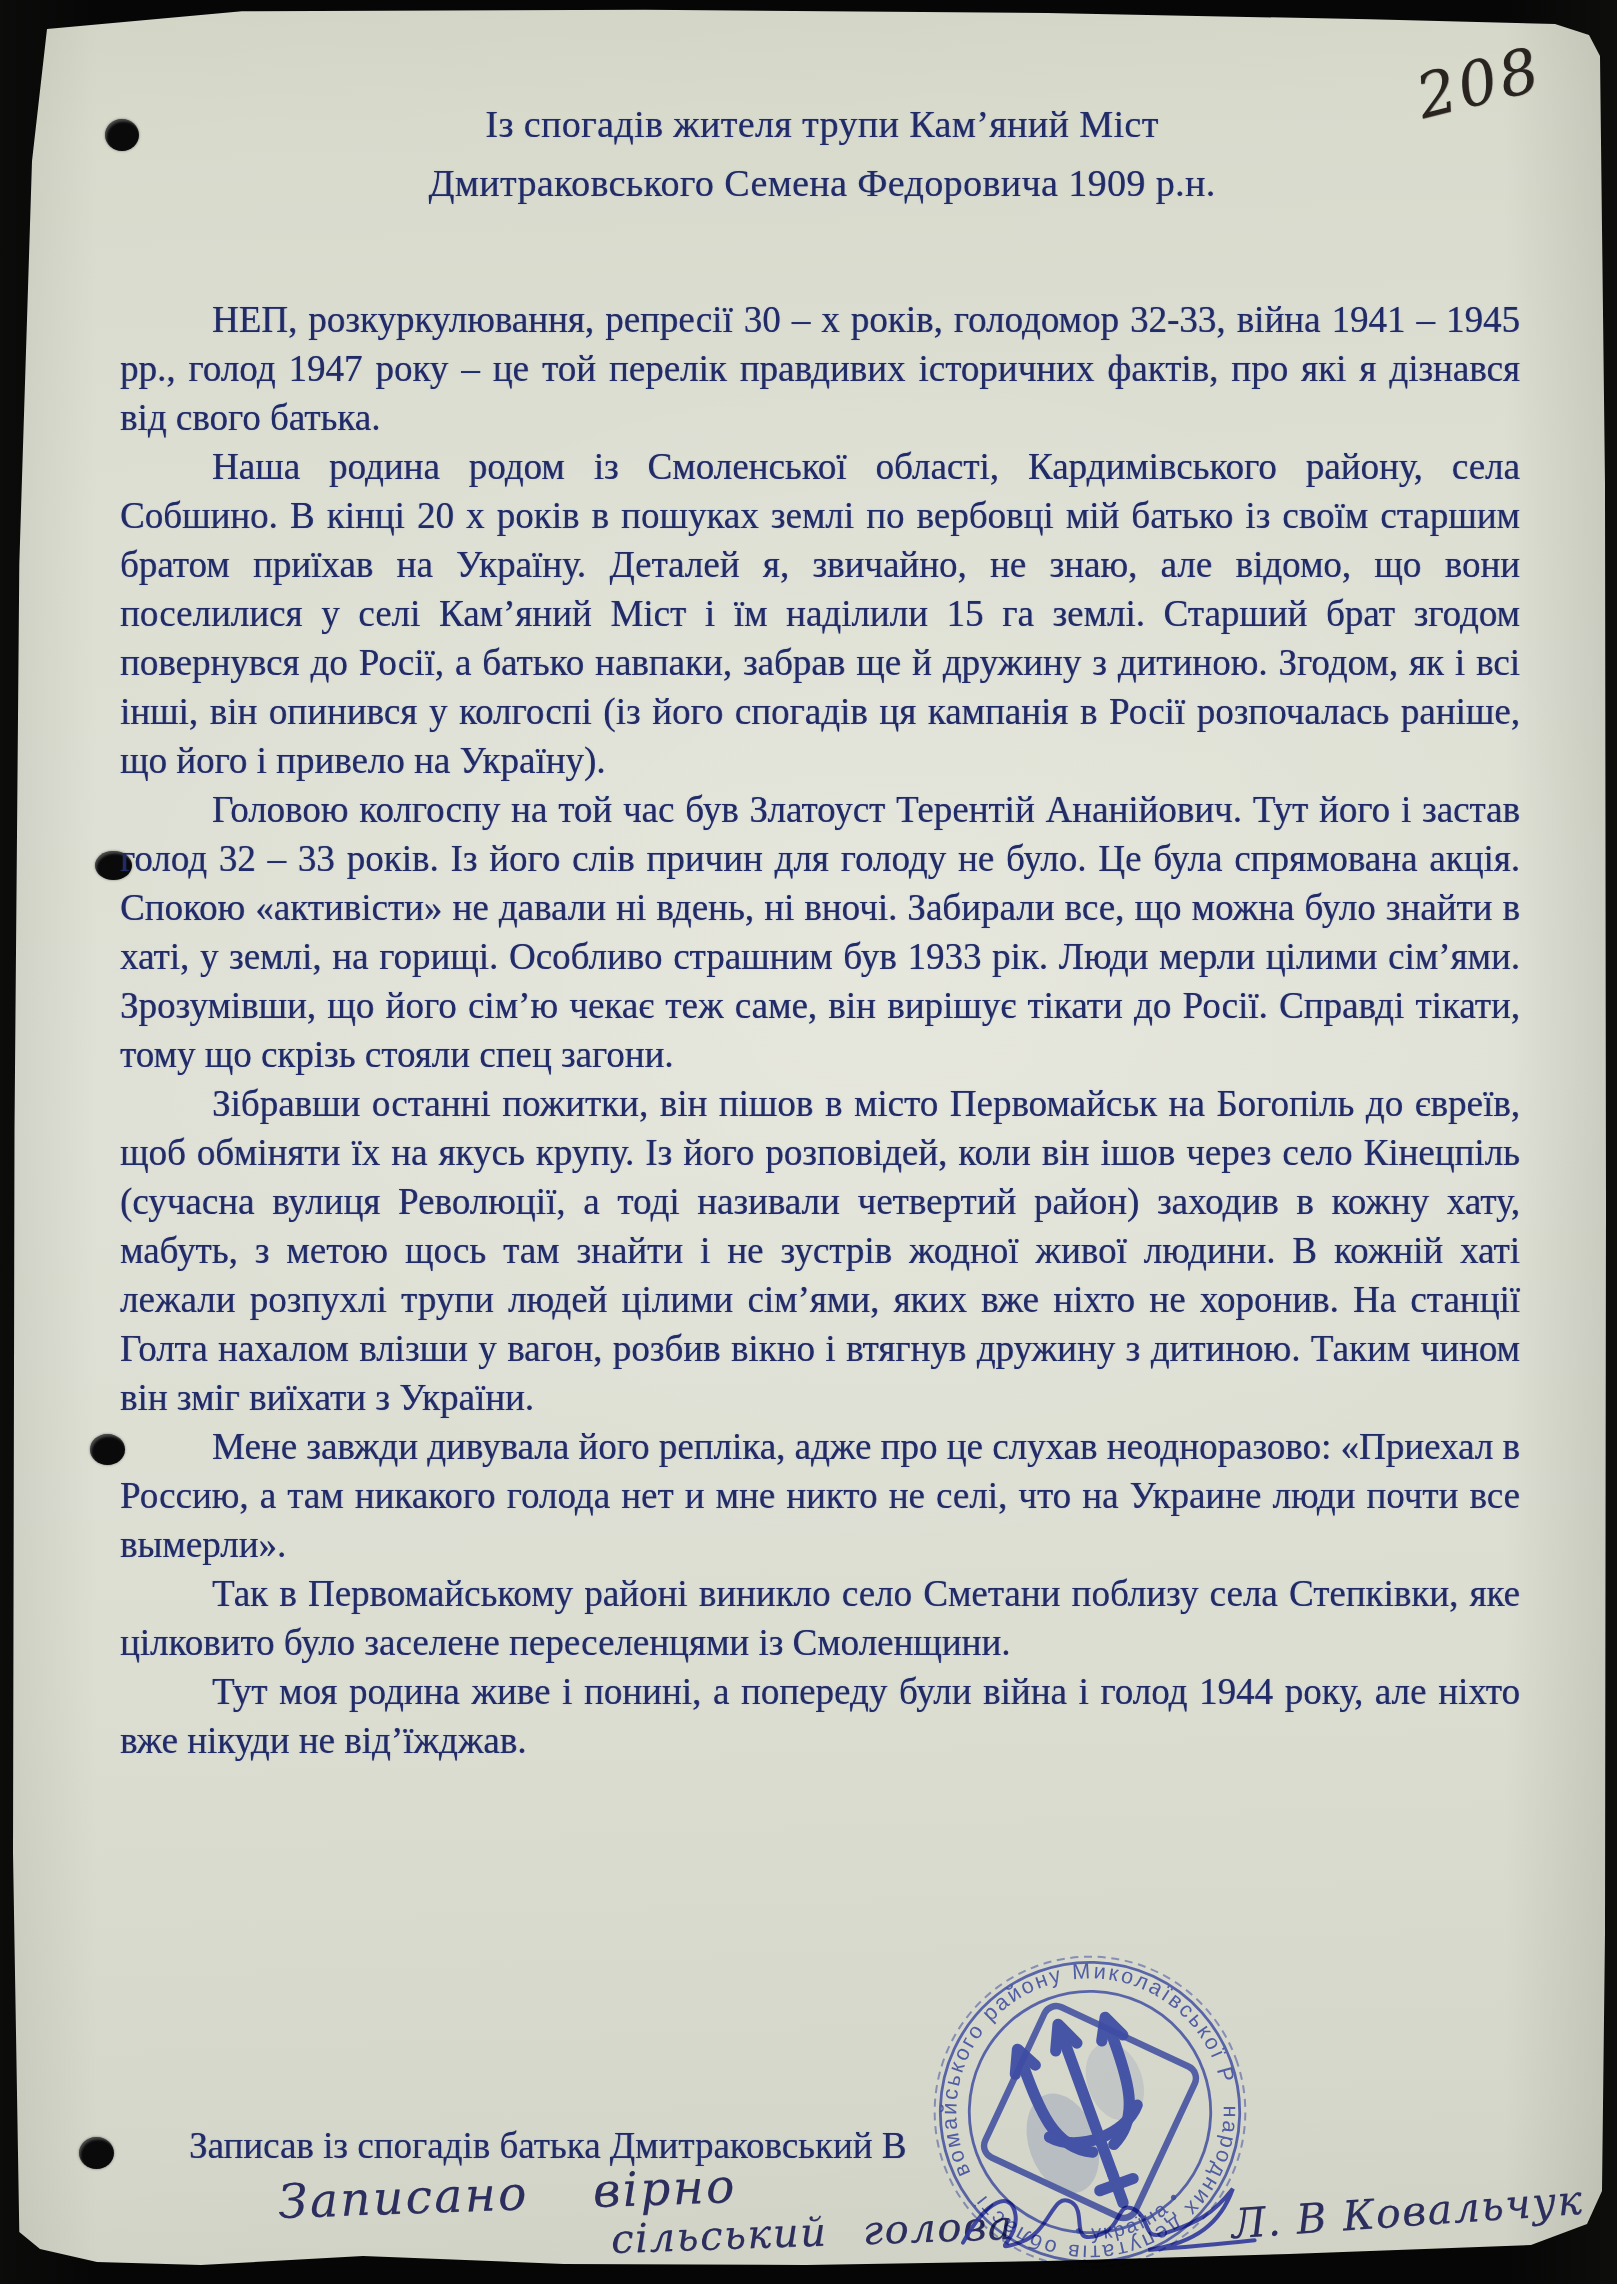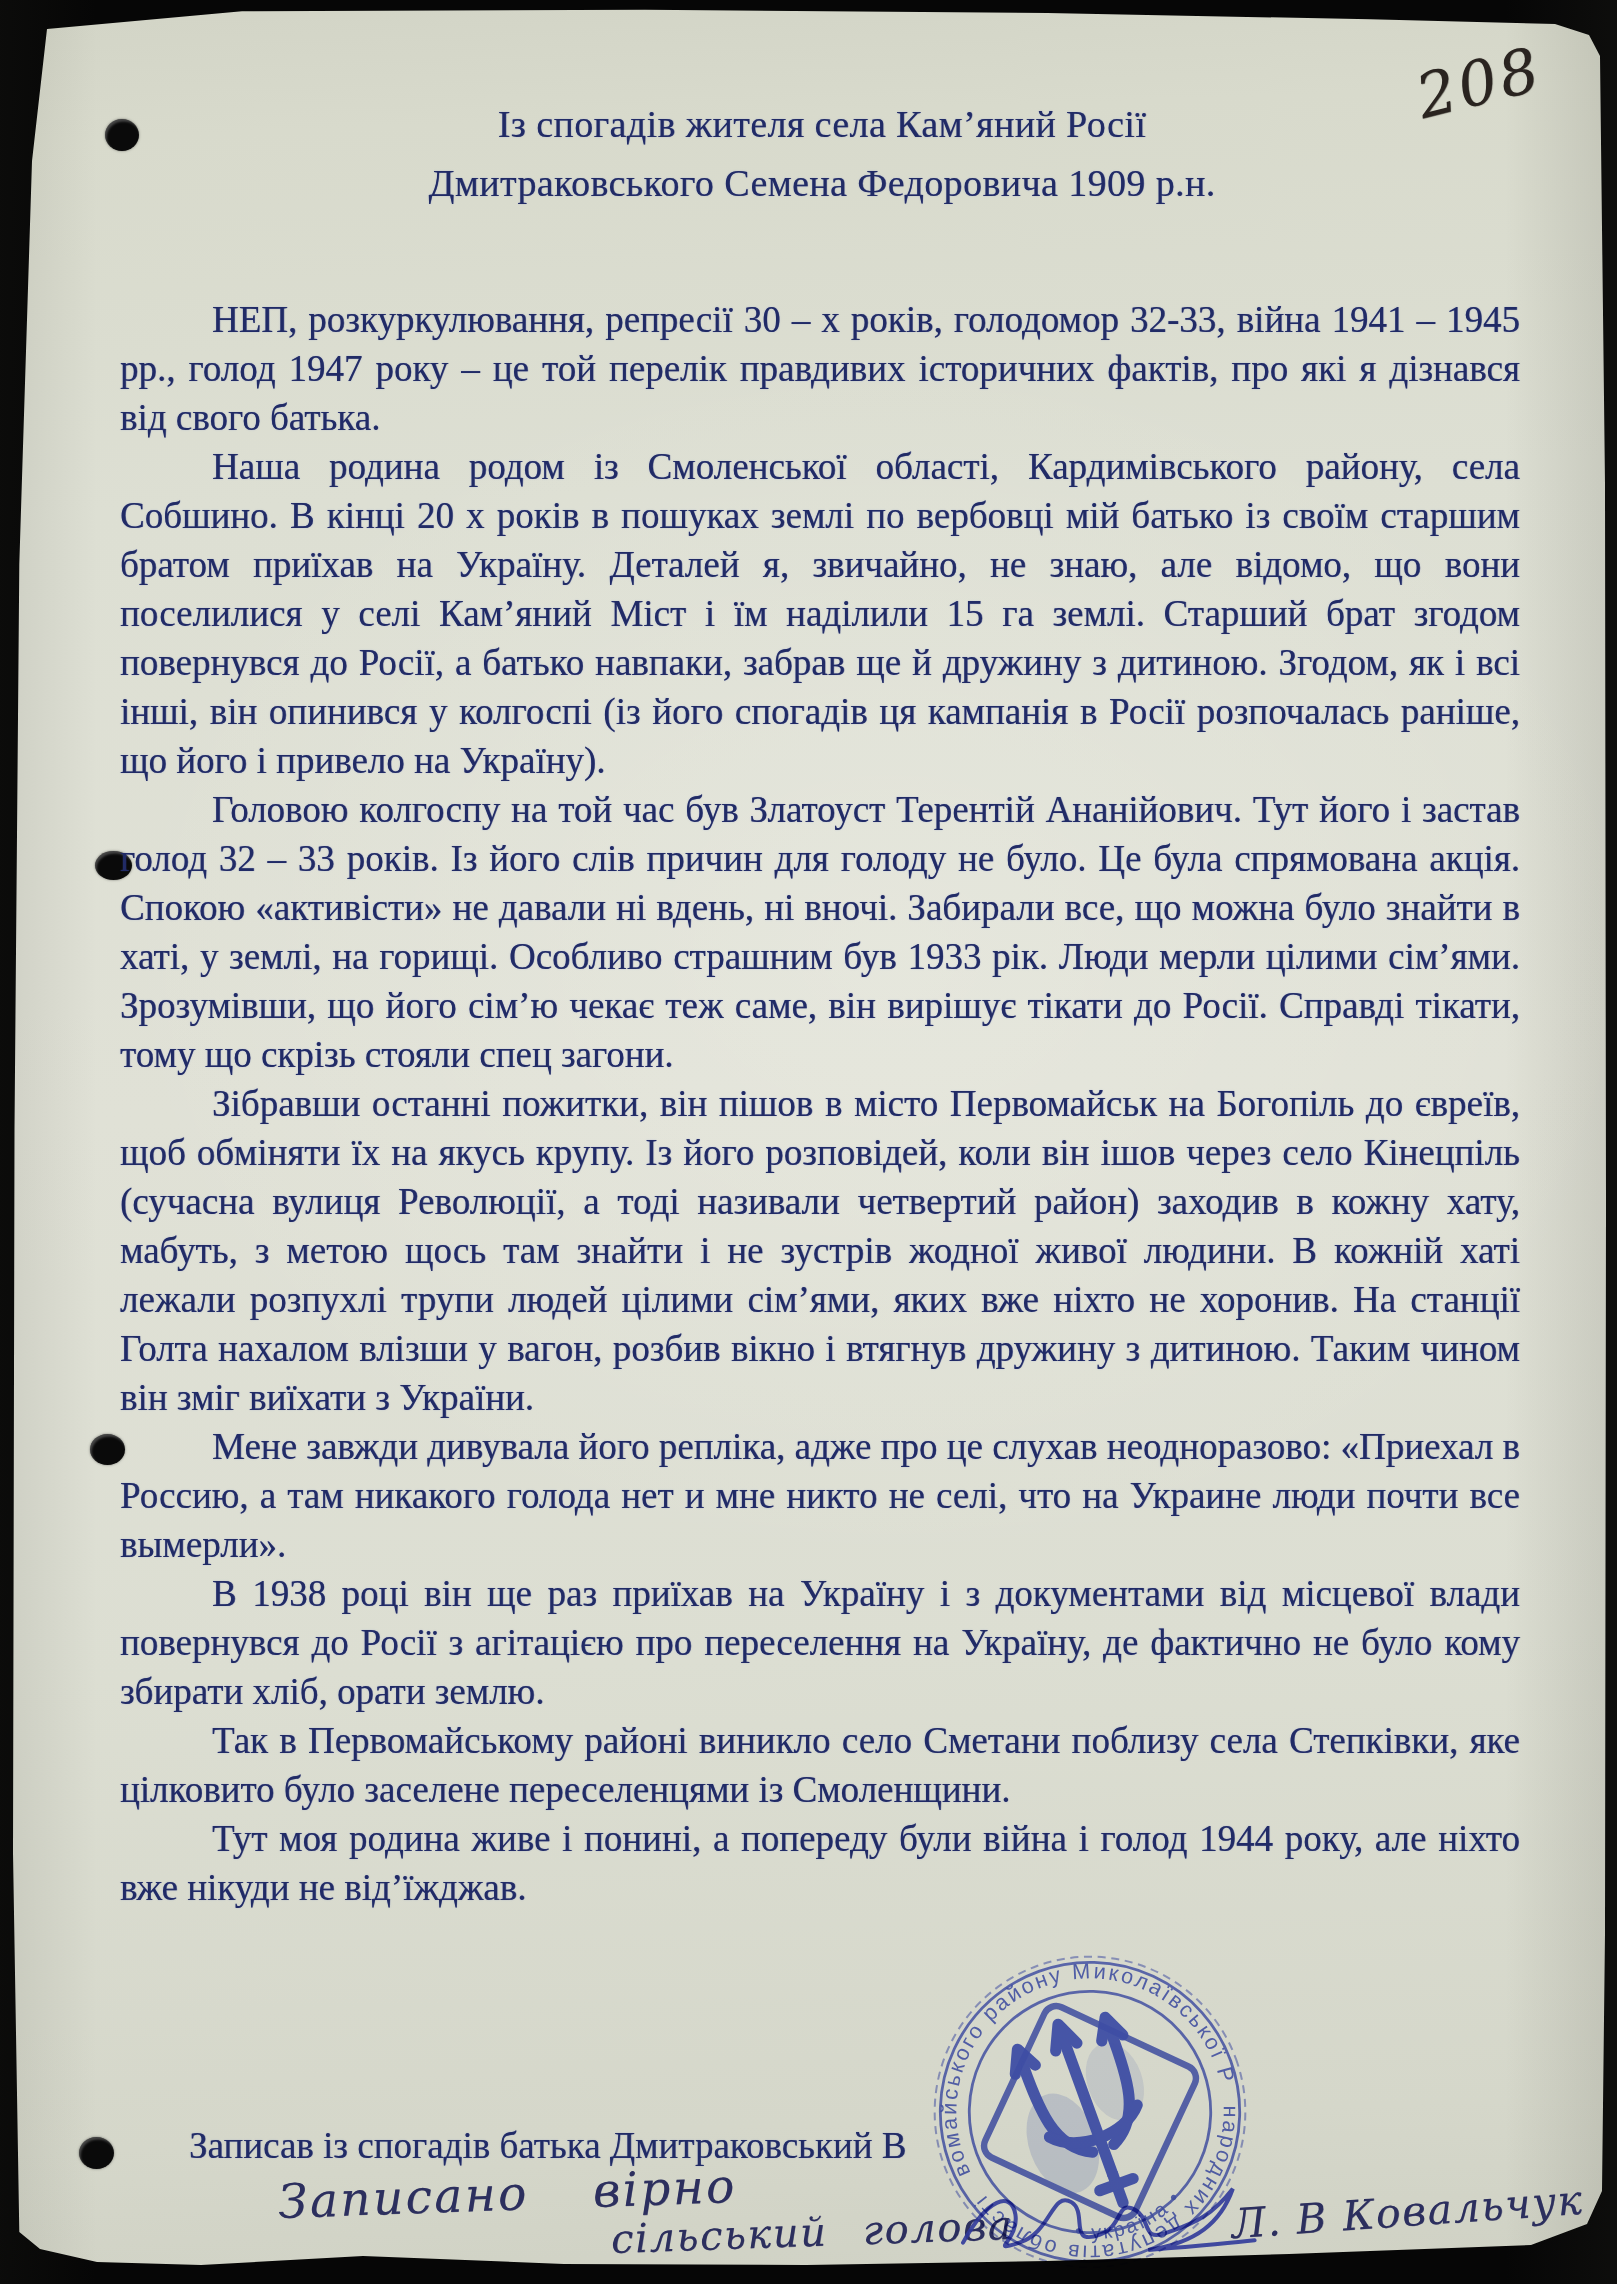--- a/index.html
+++ b/index.html
@@ -53,31 +53,30 @@
   <div class="shade"></div>
 
   <div class="hole" style="left:105px;top:119px;width:34px;height:32px;"></div>
   <div class="hole" style="left:95px;top:851px;width:37px;height:29px;"></div>
   <div class="hole" style="left:90px;top:1434px;width:35px;height:31px;"></div>
   <div class="hole" style="left:79px;top:2137px;width:35px;height:32px;"></div>
 
   <div class="pagenum">208</div>
 
   <div class="title-block typed">
-    <div>Із спогадів жителя села Кам’яний Росії</div>
+    <div>Із спогадів жителя трупи Кам’яний Міст</div>
     <div>Дмитраковського Семена Федоровича 1909 р.н.</div>
   </div>
 
   <div class="body-block typed">
     <p>НЕП, розкуркулювання, репресії 30 – х років, голодомор 32-33, війна 1941 – 1945 рр., голод 1947 року – це той перелік правдивих історичних фактів, про які я дізнався від свого батька.</p>
     <p>Наша родина родом із Смоленської області, Кардимівського району, села Собшино. В кінці 20 х років в пошуках землі по вербовці мій батько із своїм старшим братом приїхав на Україну. Деталей я, звичайно, не знаю, але відомо, що вони поселилися у селі Кам’яний Міст і їм наділили 15 га землі. Старший брат згодом повернувся до Росії, а батько навпаки, забрав ще й дружину з дитиною. Згодом, як і всі інші, він опинився у колгоспі (із його спогадів ця кампанія в Росії розпочалась раніше, що його і привело на Україну).</p>
     <p>Головою колгоспу на той час був Златоуст Терентій Ананійович. Тут його і застав голод 32 – 33 років. Із його слів причин для голоду не було. Це була спрямована акція. Спокою «активісти» не давали ні вдень, ні вночі. Забирали все, що можна було знайти в хаті, у землі, на горищі. Особливо страшним був 1933 рік. Люди мерли цілими сім’ями. Зрозумівши, що його сім’ю чекає теж саме, він вирішує тікати до Росії. Справді тікати, тому що скрізь стояли спец загони.</p>
     <p>Зібравши останні пожитки, він пішов в місто Первомайськ на Богопіль до євреїв, щоб обміняти їх на якусь крупу. Із його розповідей, коли він ішов через село Кінецпіль (сучасна вулиця Революції, а тоді називали четвертий район) заходив в кожну хату, мабуть, з метою щось там знайти і не зустрів жодної живої людини. В кожній хаті лежали розпухлі трупи людей цілими сім’ями, яких вже ніхто не хоронив. На станції Голта нахалом влізши у вагон, розбив вікно і втягнув дружину з дитиною. Таким чином він зміг виїхати з України.</p>
     <p>Мене завжди дивувала його репліка, адже про це слухав неодноразово: «Приехал в Россию, а там никакого голода нет и мне никто не селі, что на Украине люди почти все вымерли».</p>
-    <p>В 1938 році він ще раз приїхав на Україну і з документами від місцевої влади повернувся до Росії з агітацією про переселення на Україну, де фактично не було кому збирати хліб, орати землю.</p>
     <p>Так в Первомайському районі виникло село Сметани поблизу села Степківки, яке цілковито було заселене переселенцями із Смоленщини.</p>
     <p>Тут моя родина живе і понині, а попереду були війна і голод 1944 року, але ніхто вже нікуди не від’їжджав.</p>
   </div>
 
   <div class="closing typed">Записав із спогадів батька Дмитраковський В</div>
 
   <div class="hand hw-note">Записано вірно</div>
   <div class="hand hw-role">сільський голова</div>
   <div class="hand hw-name">Л. В Ковальчук</div>
 

